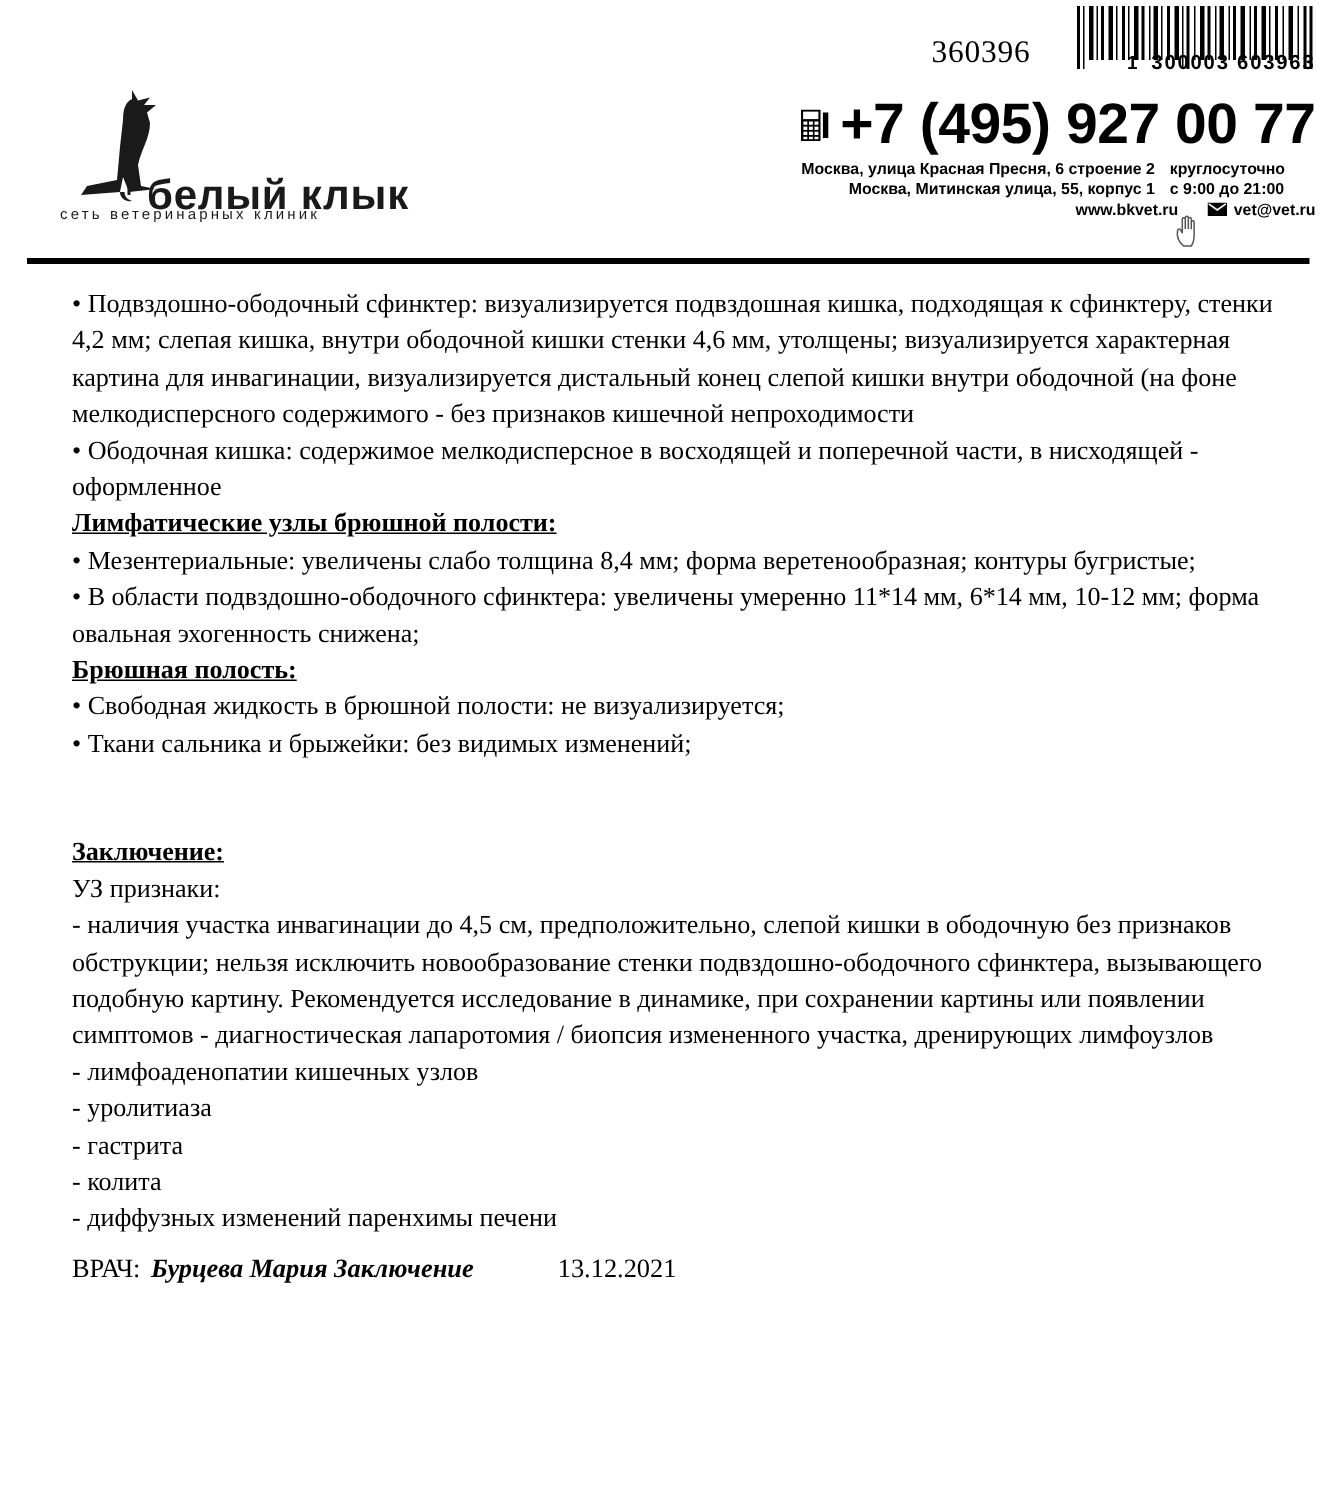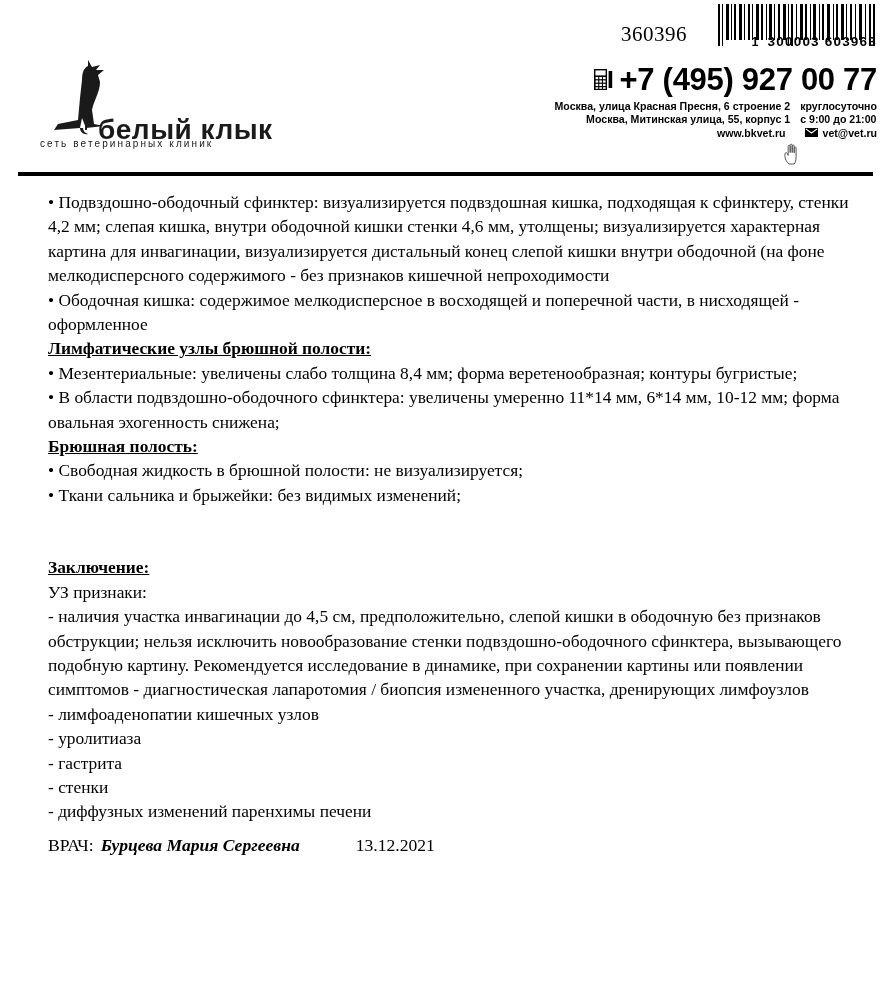--- a/index.html
+++ b/index.html
@@ -112,21 +112,21 @@
     align-items: center;
     justify-content: flex-end;
     gap: 7px;
   }
   .phone-icon {
     width: 19px;
     height: 21px;
     display: inline-block;
   }
   .phone-number {
-    font-size: 31px;
+    font-size: 38px;
     font-weight: bold;
     letter-spacing: -0.3px;
     line-height: 1;
     white-space: nowrap;
   }
   .addr-table {
     margin-top: 5px;
     border-collapse: collapse;
   }
   .addr-table td {
@@ -351,19 +351,19 @@
   <p class="para">• Ткани сальника и брыжейки: без видимых изменений;</p>
 
   <div class="gap-lg"></div>
 
   <p class="heading">Заключение:</p>
   <p class="para">УЗ признаки:</p>
   <p class="para">- наличия участка инвагинации до 4,5 см, предположительно, слепой кишки в ободочную без признаков обструкции; нельзя исключить новообразование стенки подвздошно-ободочного сфинктера, вызывающего подобную картину. Рекомендуется исследование в динамике, при сохранении картины или появлении симптомов - диагностическая лапаротомия / биопсия измененного участка, дренирующих лимфоузлов</p>
   <p class="para">- лимфоаденопатии кишечных узлов</p>
   <p class="para">- уролитиаза</p>
   <p class="para">- гастрита</p>
-  <p class="para">- стенки</p>
+  <p class="para">- колита</p>
   <p class="para">- диффузных изменений паренхимы печени</p>
 </div>
 
 <div class="signature">
-  <span>ВРАЧ:</span><span class="sig-name">Бурцева Мария Сергеевна</span><span class="sig-date">13.12.2021</span>
+  <span>ВРАЧ:</span><span class="sig-name">Бурцева Мария Заключение</span><span class="sig-date">13.12.2021</span>
 </div>
 
 </body></html>

